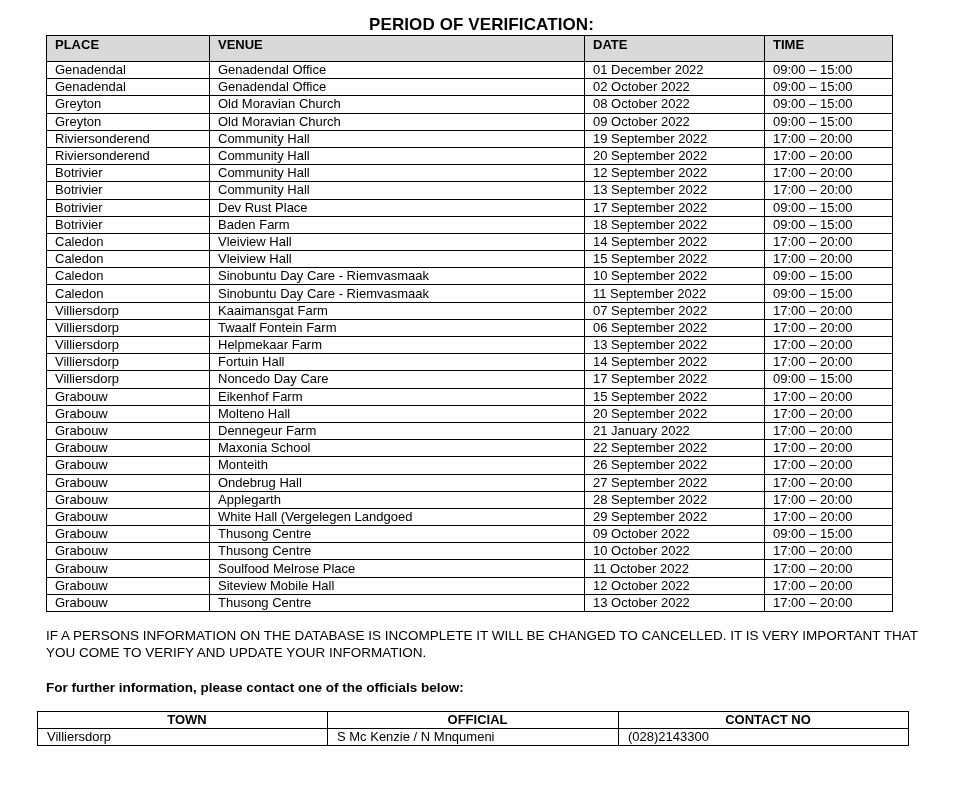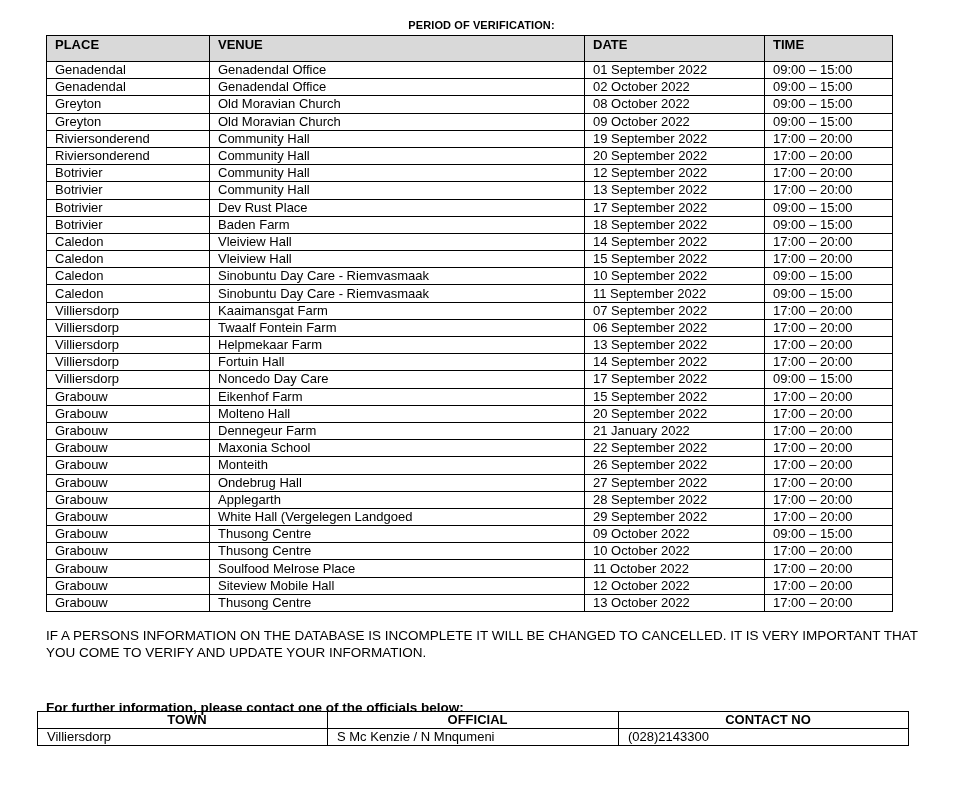--- a/index.html
+++ b/index.html
@@ -15,21 +15,21 @@
       color: #000;
       overflow: hidden;
     }
     .title {
       position: absolute;
       left: 0;
       width: 963px;
       top: 16px;
       text-align: center;
       font-weight: bold;
-      font-size: 11px;
+      font-size: 17px;
       line-height: 18px;
       letter-spacing: 0.1px;
     }
     table.verif {
       position: absolute;
       left: 46px;
       top: 35px;
       width: 846px;
       border-collapse: collapse;
       table-layout: fixed;
@@ -64,21 +64,21 @@
       left: 46px;
       top: 627px;
       width: 890px;
       font-weight: normal;
       font-size: 13.5px;
       line-height: 17px;
     }
     .contact-intro {
       position: absolute;
       left: 46px;
-      top: 699px;
+      top: 679px;
       font-weight: bold;
       font-size: 13.5px;
       line-height: 17px;
     }
     table.contacts {
       position: absolute;
       left: 37px;
       top: 711px;
       width: 871px;
       border-collapse: collapse;
@@ -120,21 +120,21 @@
       <th>PLACE</th>
       <th>VENUE</th>
       <th>DATE</th>
       <th>TIME</th>
     </tr>
   </thead>
   <tbody id="verif-body">
       <tr>
         <td>Genadendal</td>
         <td>Genadendal Office</td>
-        <td>01 September 2022</td>
+        <td>01 December 2022</td>
         <td>09:00 – 15:00</td>
       </tr>
       <tr>
         <td>Genadendal</td>
         <td>Genadendal Office</td>
         <td>02 October 2022</td>
         <td>09:00 – 15:00</td>
       </tr>
       <tr>
         <td>Greyton</td>

